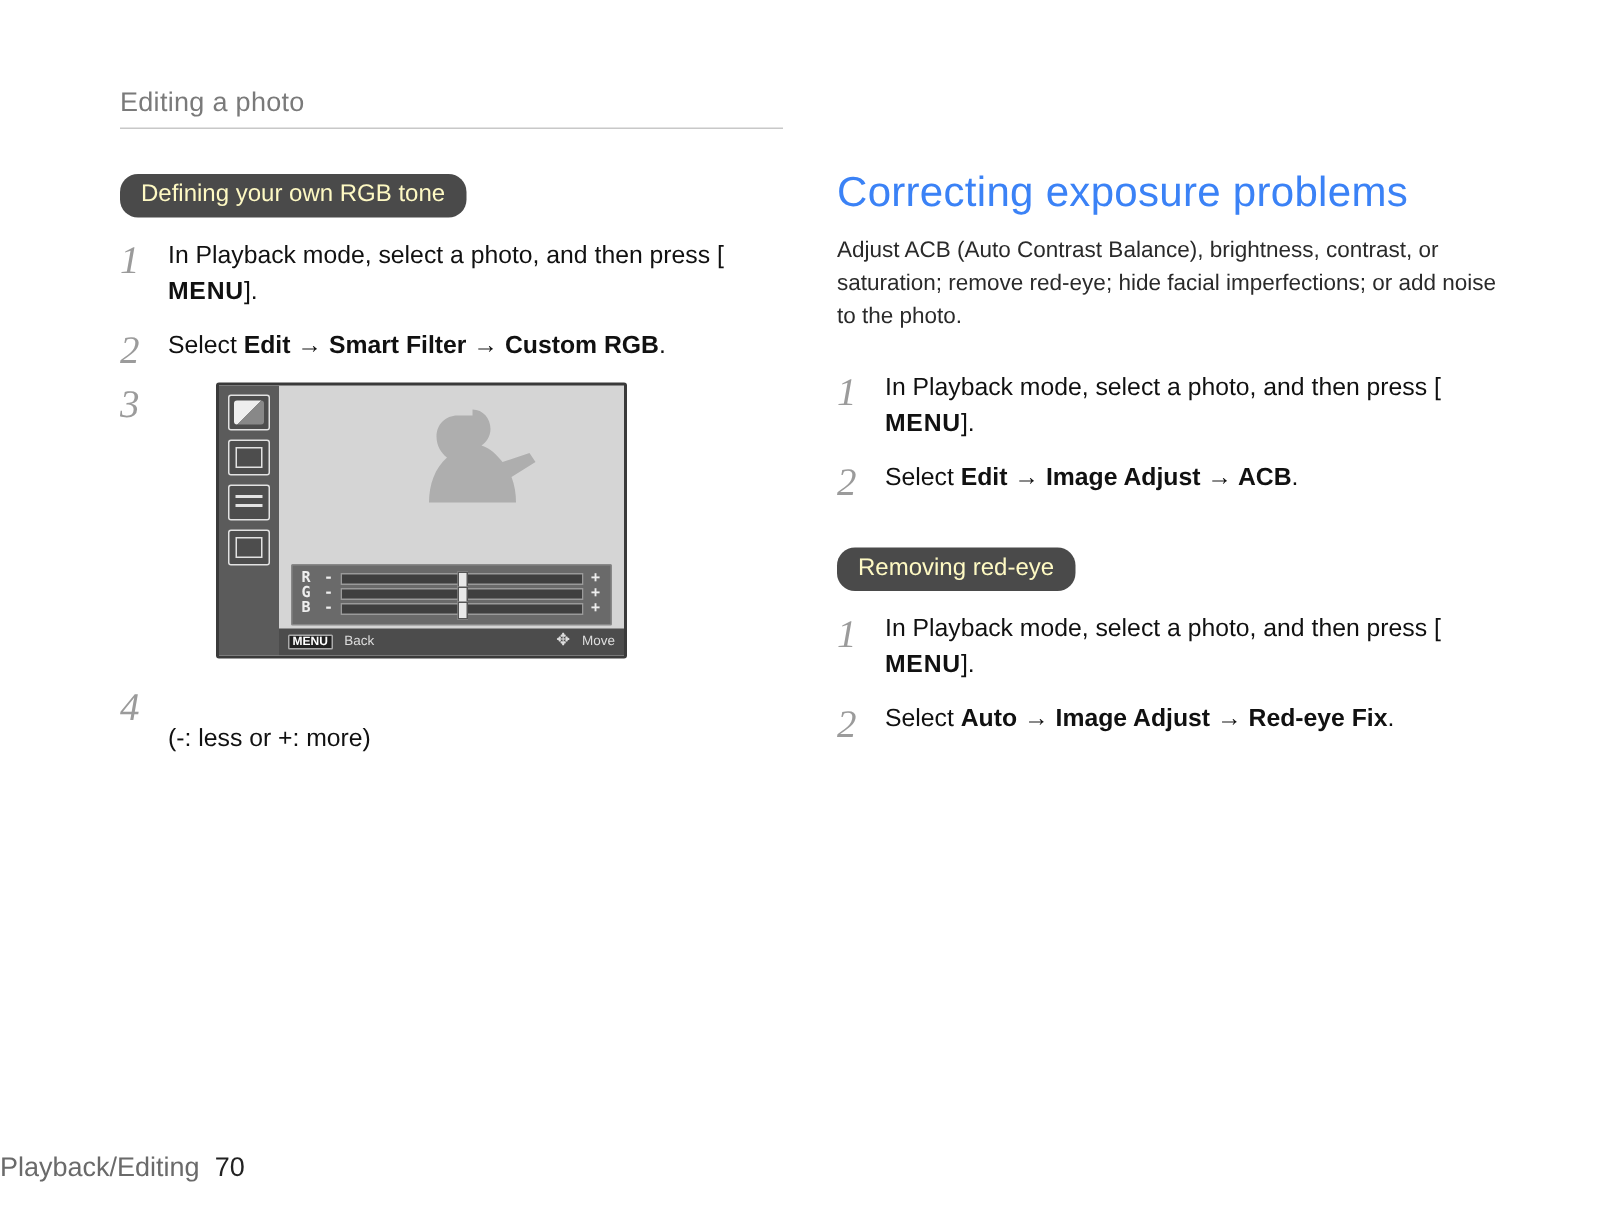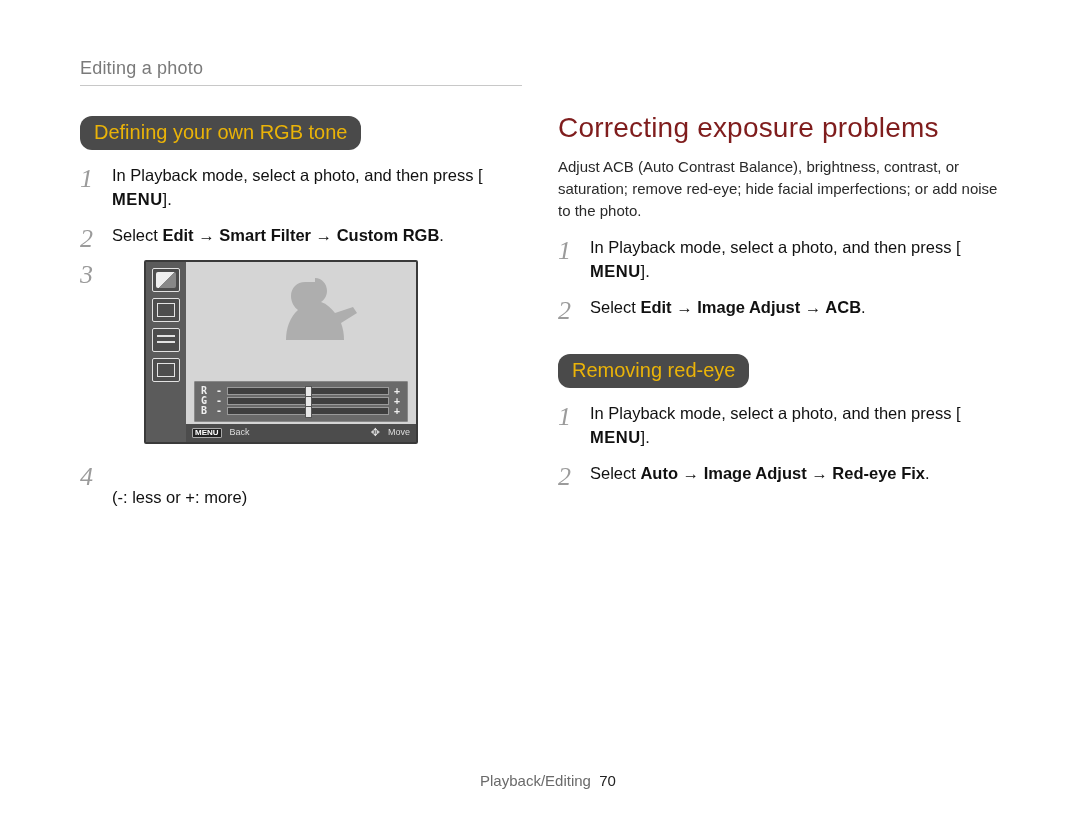--- a/index.html
+++ b/index.html
@@ -24,23 +24,23 @@
     letter-spacing:.2px;
     margin-bottom:6px;
   }
   .rule{
     border:none;border-top:1px solid #c8c8c8;
     margin:0 0 30px 0;
   }
   .pill{
     display:inline-block;
     background:#4a4a4a;
-    color:#eab308;
+    color:#fef9c3;
     border-radius:12px;
-    font-size:20px;
+    font-size:16px;
     padding:5px 14px 6px;
     margin:0 0 14px 0;
   }
   ol.steps{
     list-style:none;
     padding:0;margin:0;
     counter-reset:step;
   }
   ol.steps>li{
     counter-increment:step;
@@ -60,31 +60,31 @@
     color:#9b9b9b;
     width:28px;text-align:left;
   }
   .bold{font-weight:700;}
   .menu-chip{
     display:inline-block;
     font-weight:700;
     letter-spacing:.5px;
   }
   h2.section{
-    color:#7f1d1d;
+    color:#3b82f6;
     font-weight:400;
     font-size:28px;
     margin:0 0 12px 0;
     letter-spacing:.2px;
   }
   .intro{
     font-size:15px;
     color:#2a2a2a;
     line-height:1.45;
-    margin-bottom:15px;
+    margin-bottom:26px;
   }
 
   
   .rgb-preview{
     width:270px;height:180px;
     border:2px solid #3a3a3a;
     border-radius:2px;
     margin:6px 0 18px 32px;
     position:relative;
     background:#d5d5d5;
@@ -123,22 +123,22 @@
   .statusbar{
     position:absolute;left:40px;right:0;bottom:0;height:18px;
     background:#4c4c4c;display:flex;align-items:center;
     font:9px/1 Arial;color:#ddd;padding:0 6px;gap:8px;
   }
   .statusbar .k{font-weight:700;font-size:8px;color:#fff;background:#222;border:1px solid #aaa;padding:0 2px;border-radius:1px;}
   .statusbar .gap{flex:1;}
   .statusbar .nav{font-size:11px;}
 
   .footer{
-    position:absolute;left:16px;right:0;bottom:26px;
-    text-align:center;font-size:15px;color:#6a6a6a;
+    position:absolute;left:0;right:0;bottom:26px;
+    font-size:18px;color:#6a6a6a;
   }
   .footer .num{color:#222;}
 </style>
 </head>
 <body>
 
 <div class="page">
 
   <div class="col">
     <div class="breadcrumb">Editing a photo</div>

